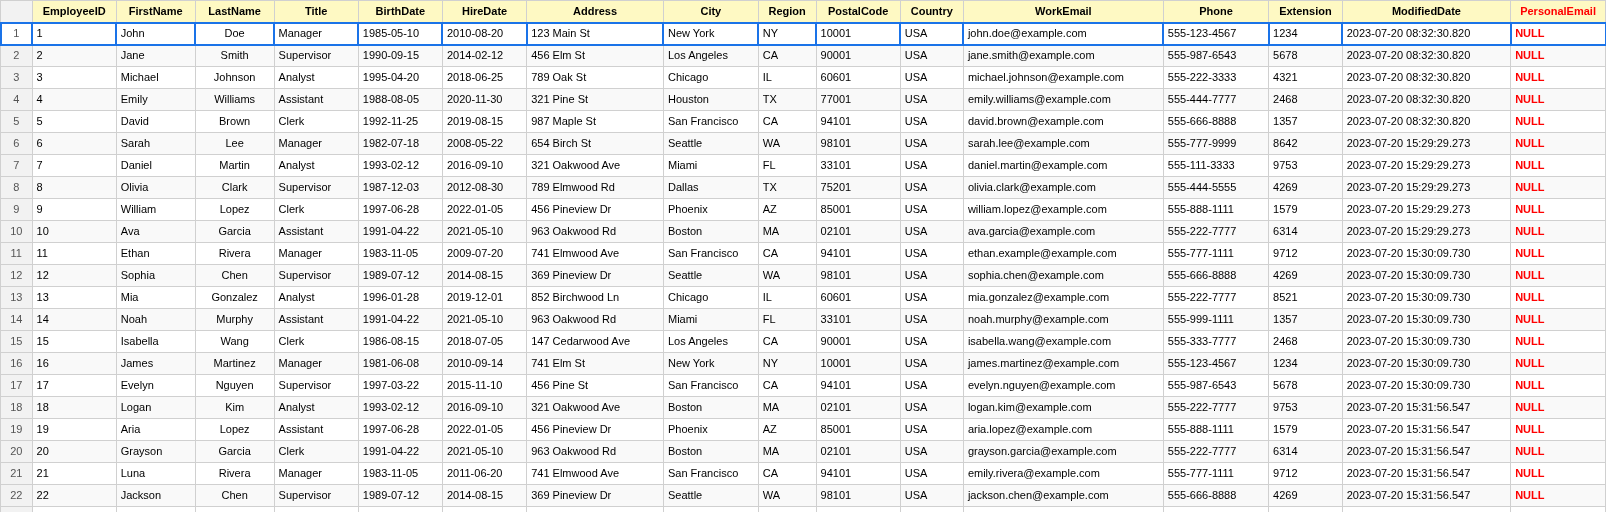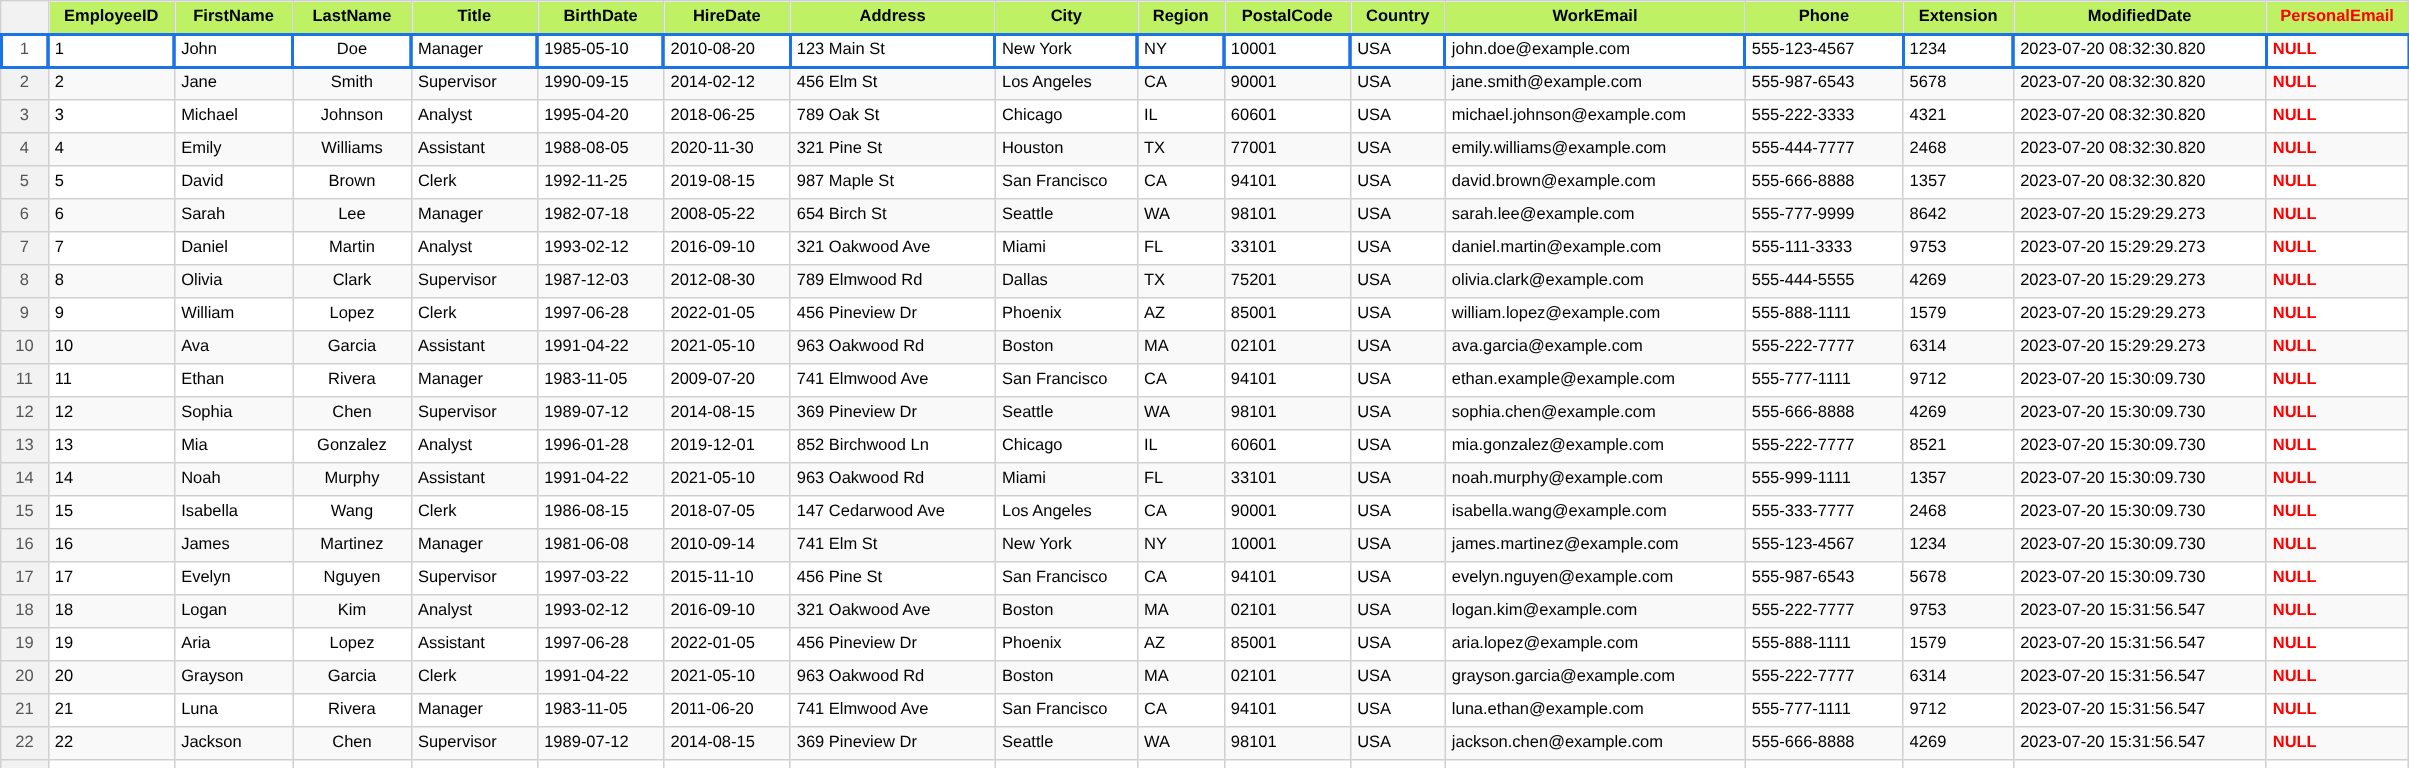--- a/index.html
+++ b/index.html
@@ -15,21 +15,21 @@
       min-width: 100%;
     }
     th, td {
       border: 1px solid #d0d0d0;
       padding: 2px 4px;
       white-space: nowrap;
       height: 19px;
       line-height: 17px;
     }
     th {
-      background: #bef264;
+      background: #fef9c3;
       font-weight: bold;
       position: sticky;
       top: 0;
       z-index: 2;
       color: #000;
     }
     tr:nth-child(even) td {
       background: #f9f9f9;
     }
     tr:nth-child(odd) td {
@@ -480,21 +480,21 @@
         <td class="col-firstname">Luna</td>
         <td class="col-lastname">Rivera</td>
         <td class="col-title">Manager</td>
         <td class="col-birthdate">1983-11-05</td>
         <td class="col-hiredate">2011-06-20</td>
         <td class="col-address">741 Elmwood Ave</td>
         <td class="col-city">San Francisco</td>
         <td class="col-region">CA</td>
         <td class="col-postalcode">94101</td>
         <td class="col-country">USA</td>
-        <td class="col-workemail">luna.ethan@example.com</td>
+        <td class="col-workemail">emily.rivera@example.com</td>
         <td class="col-phone">555-777-1111</td>
         <td class="col-extension">9712</td>
         <td class="col-modifieddate">2023-07-20 15:31:56.547</td>
         <td class="col-personalemail">NULL</td>
       </tr>
       <tr>
         <td class="">22</td>
         <td class="col-employeeid">22</td>
         <td class="col-firstname">Jackson</td>
         <td class="col-lastname">Chen</td>

